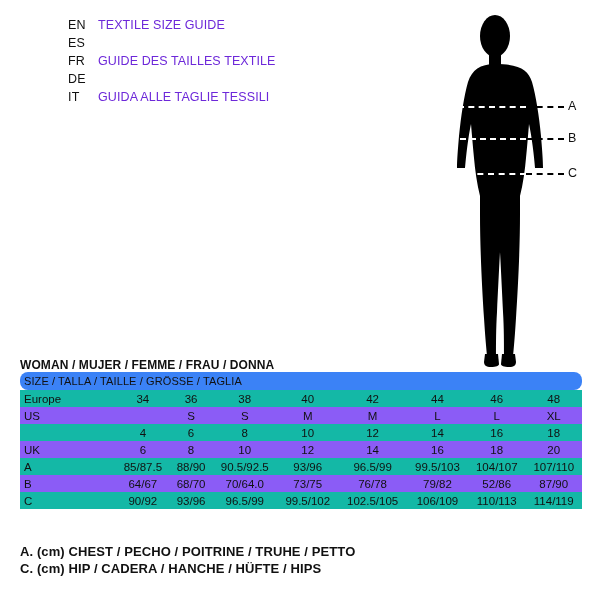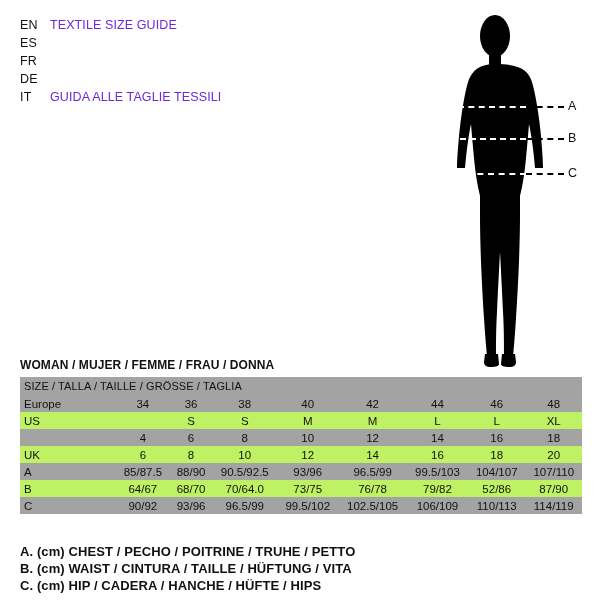--- a/index.html
+++ b/index.html
@@ -26,20 +26,21 @@
     position: absolute;
     left: 20px;
     top: 16px;
     width: 330px;
   }
   .title-row {
     display: flex;
     align-items: baseline;
     height: 18px;
     line-height: 18px;
+    margin-left: 48px;
   }
   .lang-code {
     width: 30px;
     font-size: 12.5px;
     color: #111;
     letter-spacing: 0.2px;
   }
   .title-text {
     font-size: 12.5px;
     color: #6d28d9;
@@ -79,21 +80,20 @@
   .table-wrap {
     position: absolute;
     left: 20px;
     top: 358px;
     width: 562px;
   }
   .woman-head {
     font-size: 12px;
     font-weight: bold;
     color: #111;
-    margin-bottom: 5px;
     letter-spacing: 0.1px;
   }
   table.size-table {
     border-collapse: collapse;
     width: 562px;
     font-size: 11.5px;
     color: #111;
   }
   table.size-table td {
     height: 17px;
@@ -101,31 +101,32 @@
     text-align: center;
     vertical-align: middle;
     white-space: nowrap;
   }
   table.size-table td.rowlabel {
     text-align: left;
     padding-left: 4px;
     width: 88px;
   }
   tr.head-row td {
-    background: #a3a3a3;
+    background: #3b82f6;
     font-size: 11px;
     height: 18px;
     text-align: left;
     letter-spacing: 0.1px;
+    border-radius: 8px;
   }
   tr.shaded td {
-    background: #bef264;
+    background: #8b5cf6;
   }
   tr.plain td {
-    background: #a3a3a3;
+    background: #14b8a6;
   }
 
   
   .legend {
     position: absolute;
     left: 20px;
     top: 543px;
     width: 400px;
   }
   .legend-line {
@@ -144,20 +145,21 @@
   <div class="titles">
     <div class="title-row">
       <span class="lang-code">EN</span>
       <span class="title-text">TEXTILE SIZE GUIDE</span>
     </div>
     <div class="title-row">
       <span class="lang-code">ES</span>
     </div>
     <div class="title-row">
       <span class="lang-code">FR</span>
+      <span class="title-text">GUIDE DES TAILLES TEXTILE</span>
     </div>
     <div class="title-row">
       <span class="lang-code">DE</span>
     </div>
     <div class="title-row">
       <span class="lang-code">IT</span>
       <span class="title-text">GUIDA ALLE TAGLIE TESSILI</span>
     </div>
   </div>
 
@@ -305,17 +307,16 @@
           <td>106/109</td>
           <td>110/113</td>
           <td>114/119</td>
         </tr>
       </tbody>
     </table>
   </div>
 
   <div class="legend">
     <div class="legend-line">A. (cm) CHEST / PECHO / POITRINE / TRUHE / PETTO</div>
-    <div class="legend-line">B. (cm) WAIST / CINTURA / TAILLE / HÜFTUNG / VITA</div>
     <div class="legend-line">C. (cm) HIP / CADERA / HANCHE / HÜFTE / HIPS</div>
   </div>
 
 </div>
 
 </body></html>

